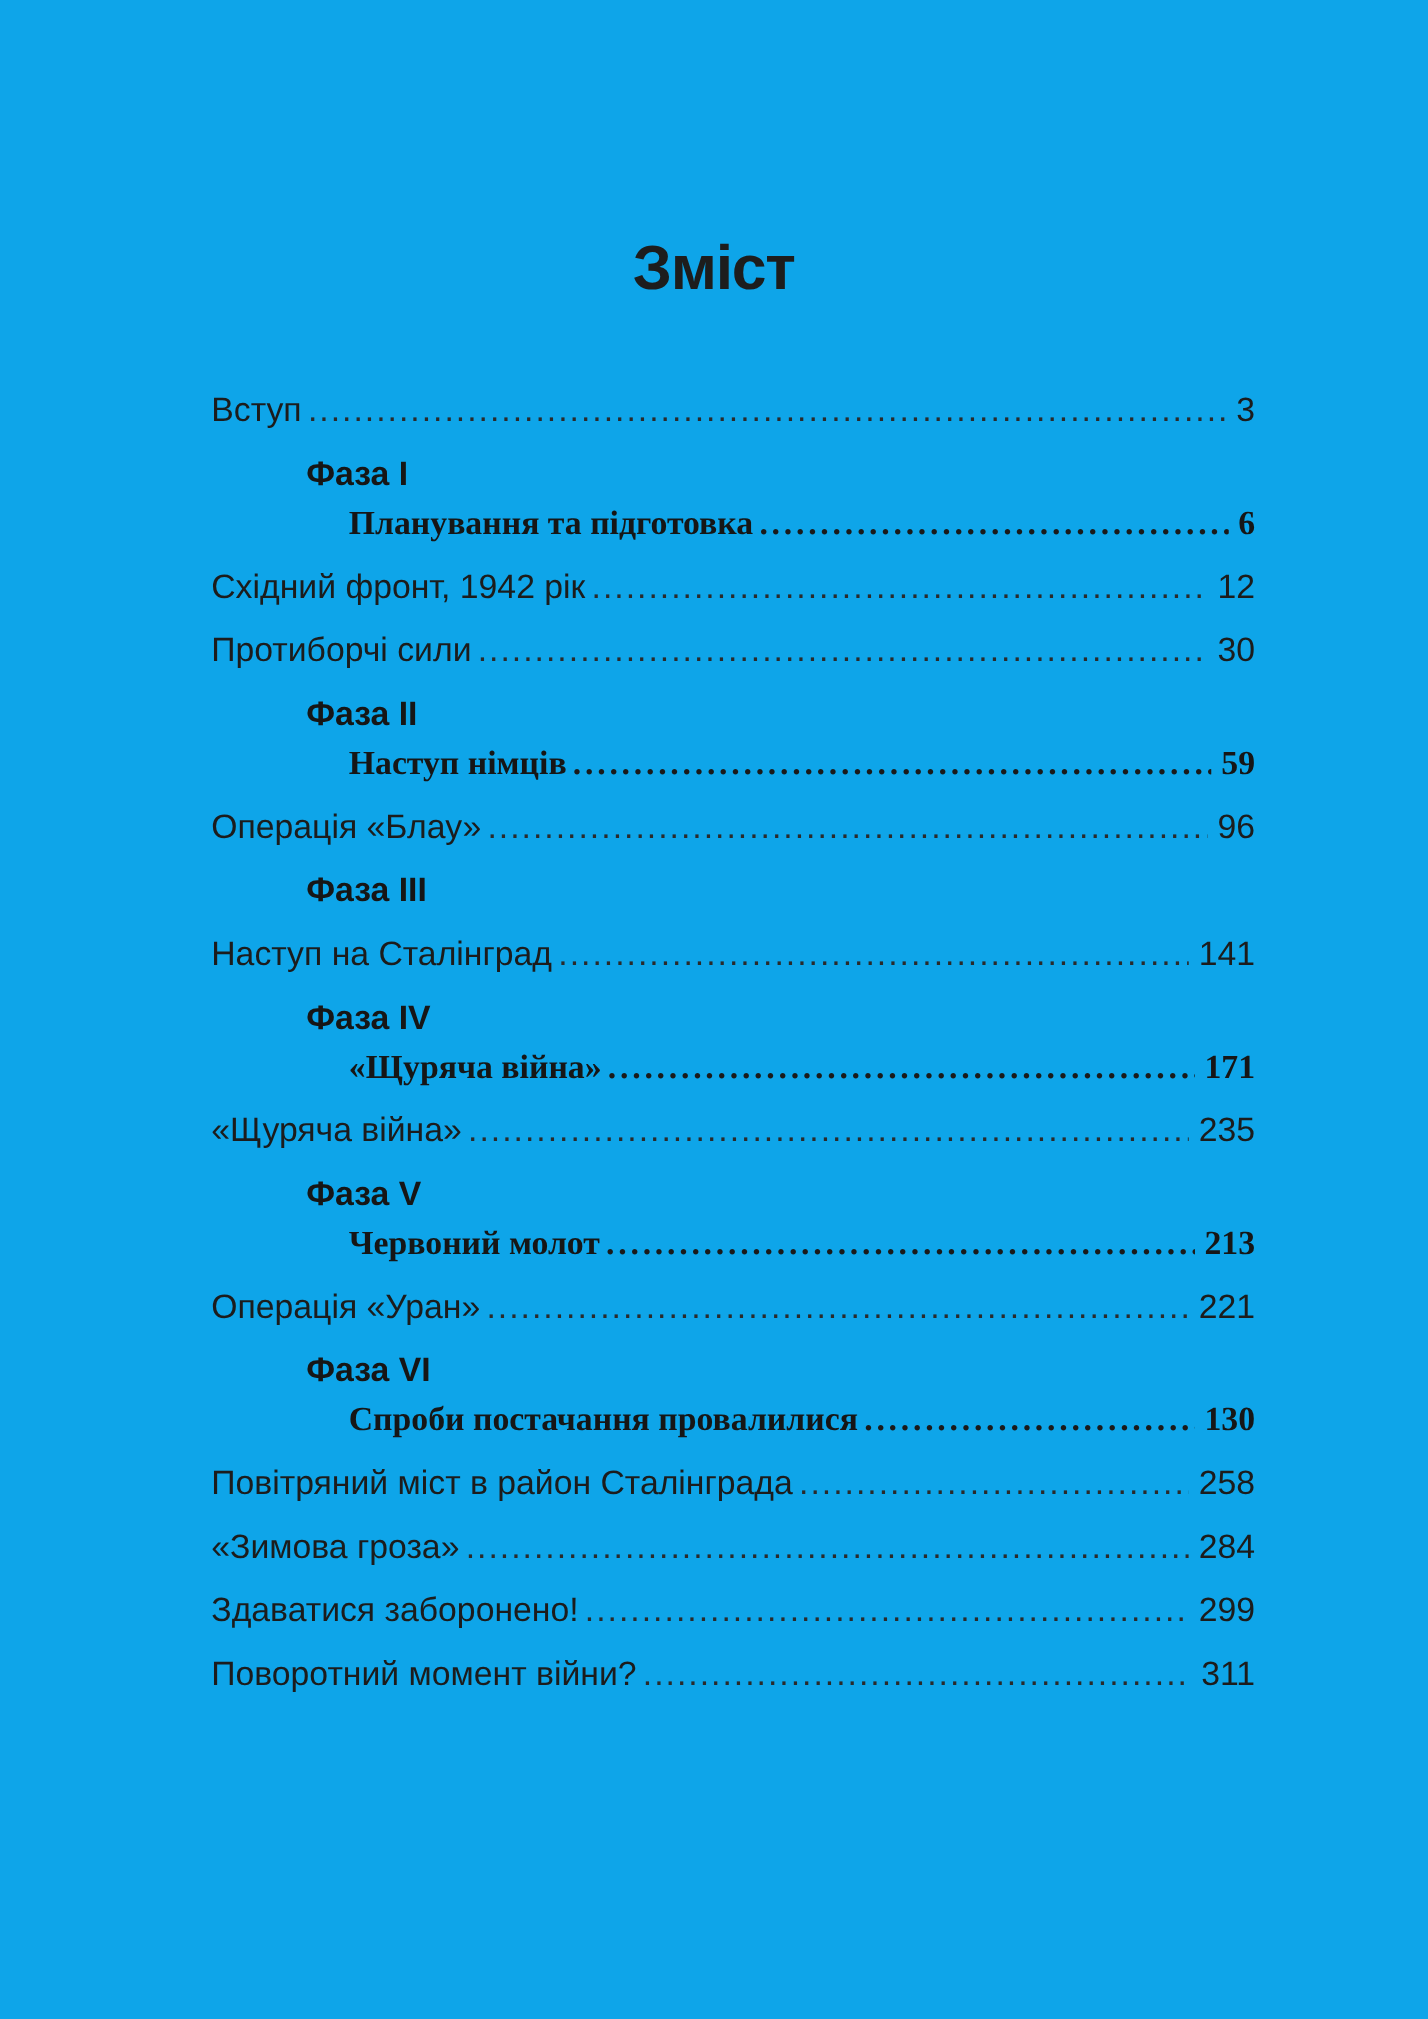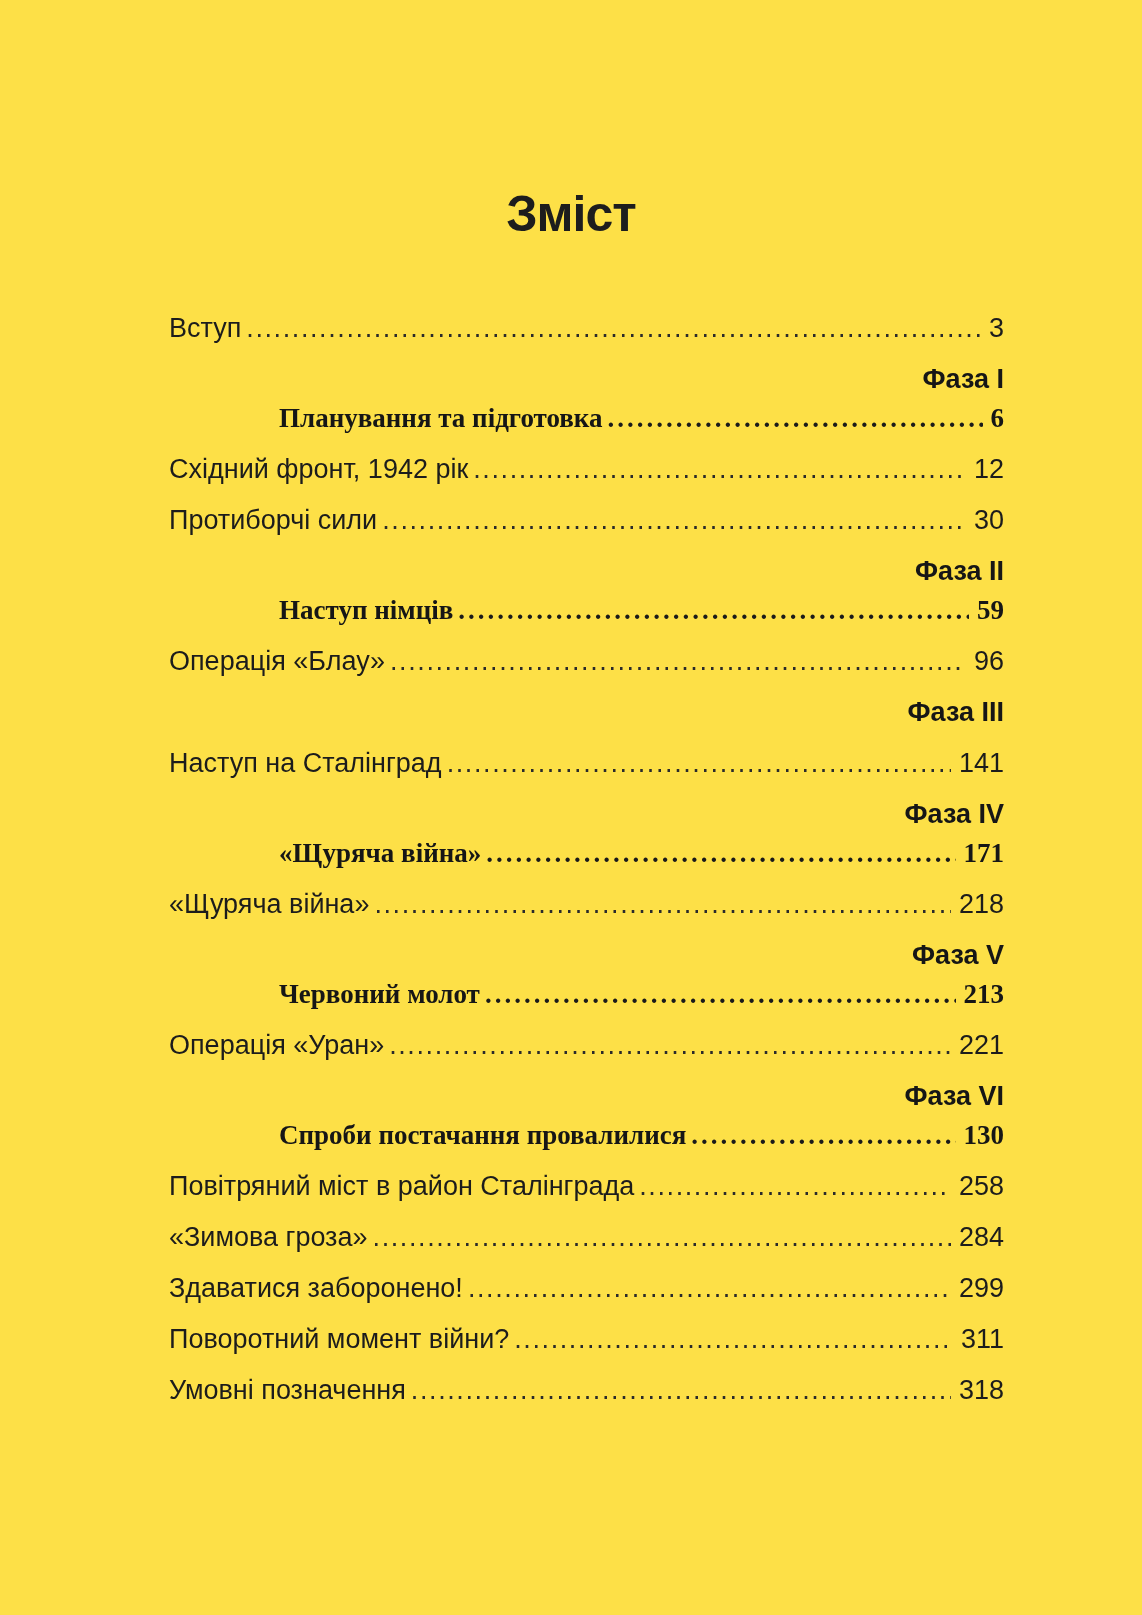--- a/index.html
+++ b/index.html
@@ -11,21 +11,21 @@
     position: relative;
     width: 1142px;
     height: 1615px;
     font-family: "Liberation Sans", sans-serif;
     color: #1c1c1c;
     overflow: hidden;
   }
   .page {
     position: absolute;
     inset: 0;
-    background: #fde047;
+    background: #0ea5e9;
   }
   .title {
     position: absolute;
     top: 189px;
     left: 0;
     width: 100%;
     margin: 0;
     text-align: center;
     font-size: 50px;
     line-height: 50px;
@@ -65,21 +65,20 @@
   }
   .num {
     flex: 0 0 auto;
     margin-left: 8px;
   }
   .phase {
     margin-left: 110px;
     margin-bottom: 21px;
     font-weight: bold;
     color: #161616;
-    text-align: right;
   }
   .phase-heading {
     margin-bottom: 9px;
   }
   .phase .row {
     margin-bottom: 0;
     font-family: Liberation Serif, serif;
   }
   .phase .fill::after {
     letter-spacing: 3px;
@@ -149,21 +148,21 @@
     <div class="row">
       <span class="label">«Щуряча війна»</span>
       <span class="fill" aria-hidden="true"></span>
       <span class="num">171</span>
     </div>
   </div>
 
   <div class="row">
     <span class="label">«Щуряча війна»</span>
     <span class="fill" aria-hidden="true"></span>
-    <span class="num">218</span>
+    <span class="num">235</span>
   </div>
 
   <div class="phase">
     <div class="phase-heading">Фаза V</div>
     <div class="row">
       <span class="label">Червоний молот</span>
       <span class="fill" aria-hidden="true"></span>
       <span class="num">213</span>
     </div>
   </div>
@@ -200,19 +199,14 @@
     <span class="fill" aria-hidden="true"></span>
     <span class="num">299</span>
   </div>
 
   <div class="row">
     <span class="label">Поворотний момент війни?</span>
     <span class="fill" aria-hidden="true"></span>
     <span class="num">311</span>
   </div>
 
-  <div class="row">
-    <span class="label">Умовні позначення</span>
-    <span class="fill" aria-hidden="true"></span>
-    <span class="num">318</span>
-  </div>
 </nav>
 </div>
 
 </body></html>

